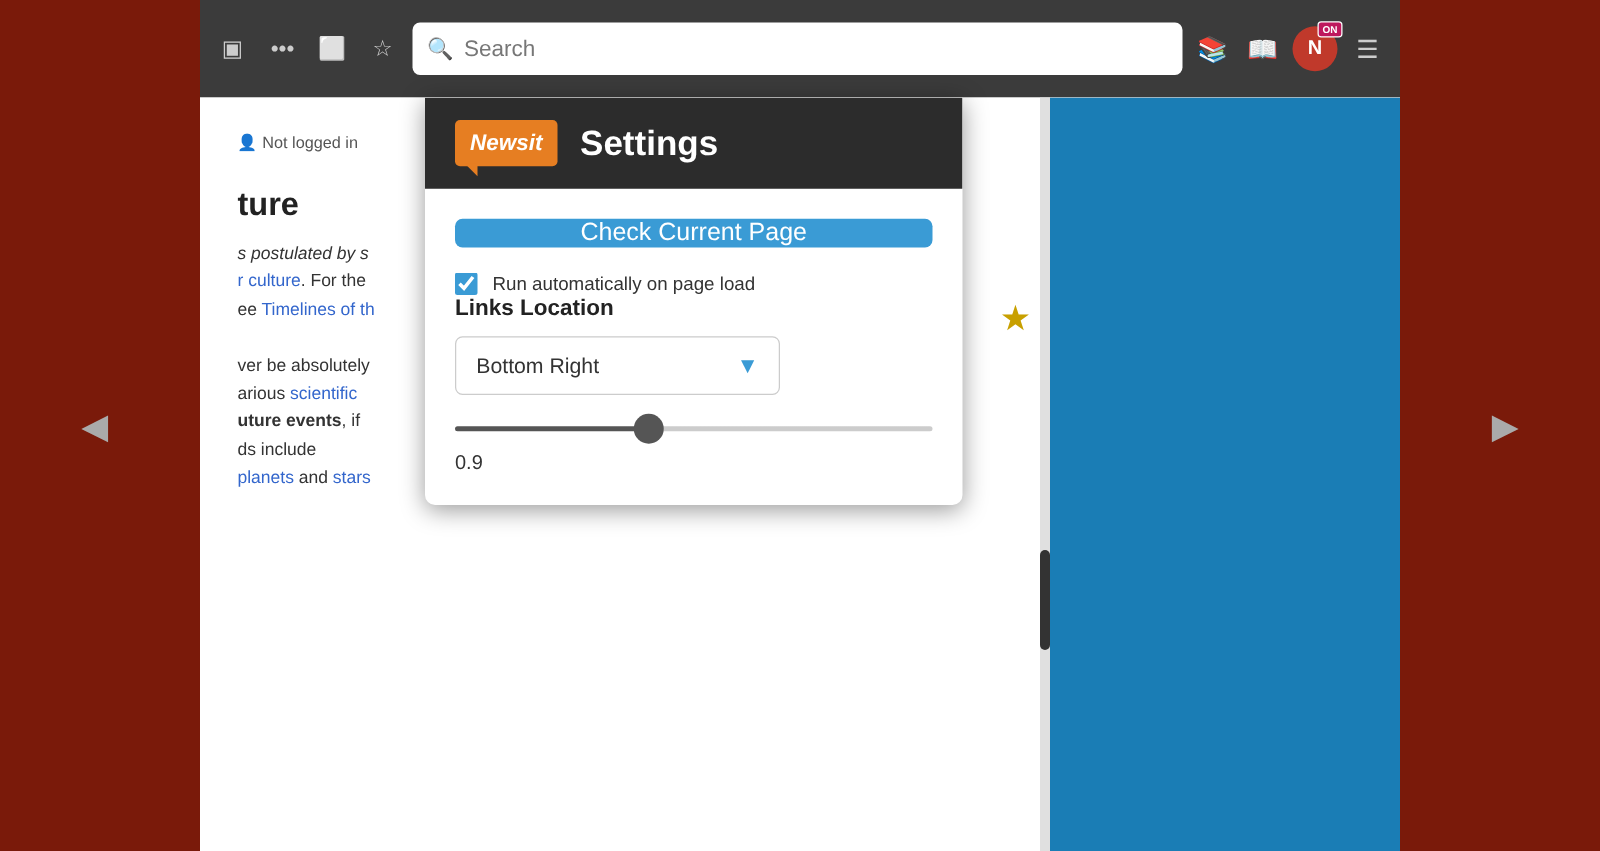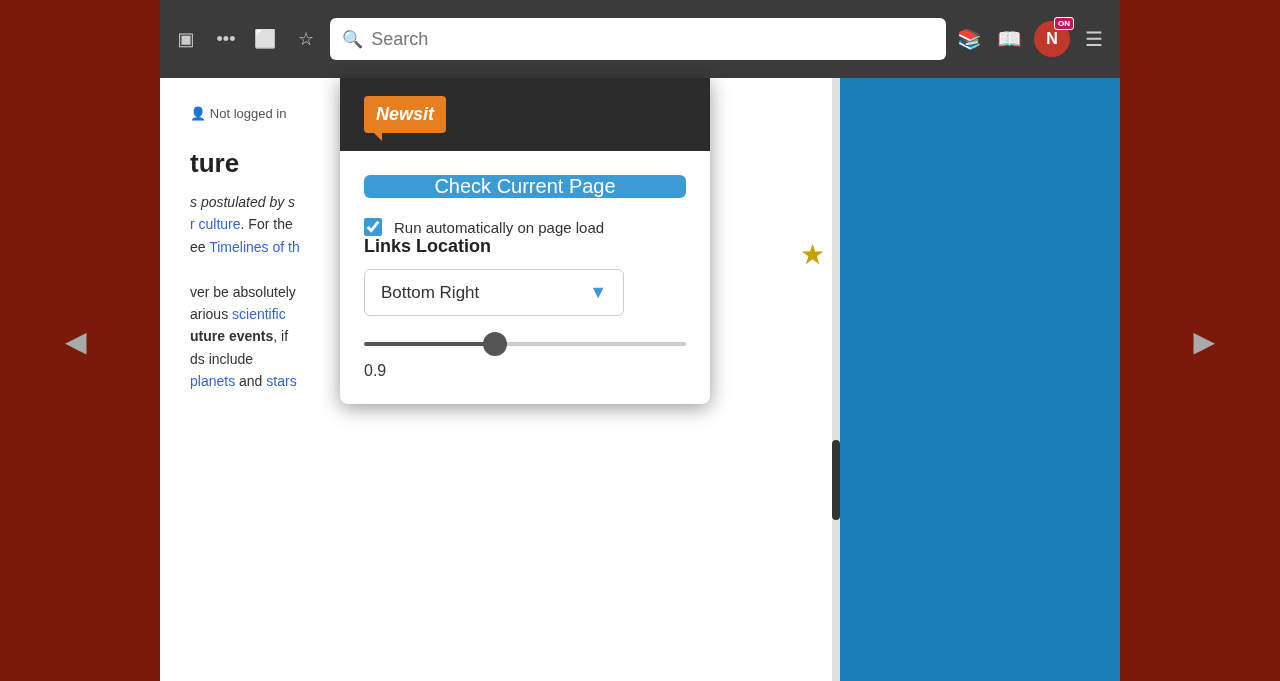--- a/index.html
+++ b/index.html
@@ -220,21 +220,21 @@
       right: 0;
       bottom: 0;
       z-index: 100;
       pointer-events: none;
     }
 
     .popup {
       position: absolute;
       top: 78px;
       left: 180px;
-      width: 370px;
+      width: 430px;
       background: white;
       border-radius: 0 0 8px 8px;
       box-shadow: 0 4px 20px rgba(0,0,0,0.4);
       pointer-events: all;
       overflow: hidden;
     }
 
     .popup-header {
       background: #2c2c2c;
       padding: 18px 24px;
@@ -470,20 +470,21 @@
   <div class="popup-overlay">
     <div class="popup">
 
       <div class="popup-header">
         <div class="newsit-logo">
           <div class="newsit-logo-box">
             <span class="newsit-logo-text">Newsit</span>
             <div class="newsit-logo-triangle"></div>
           </div>
         </div>
+        <span class="popup-title">Settings</span>
       </div>
 
       <div class="popup-body">
 
         <button class="check-btn">Check Current Page</button>
 
         <div class="checkbox-row">
           <input type="checkbox" class="checkbox-input" checked="" style="">
           <span>Run automatically on page load</span>
         </div>

